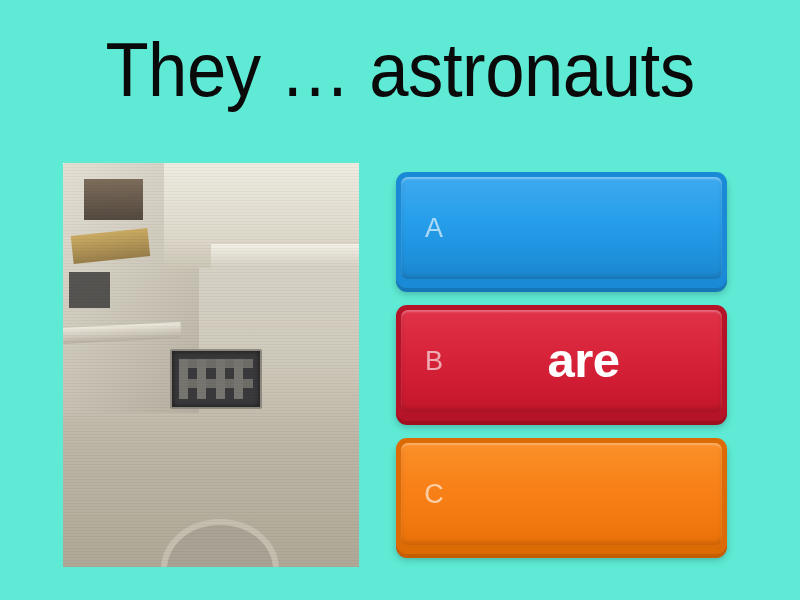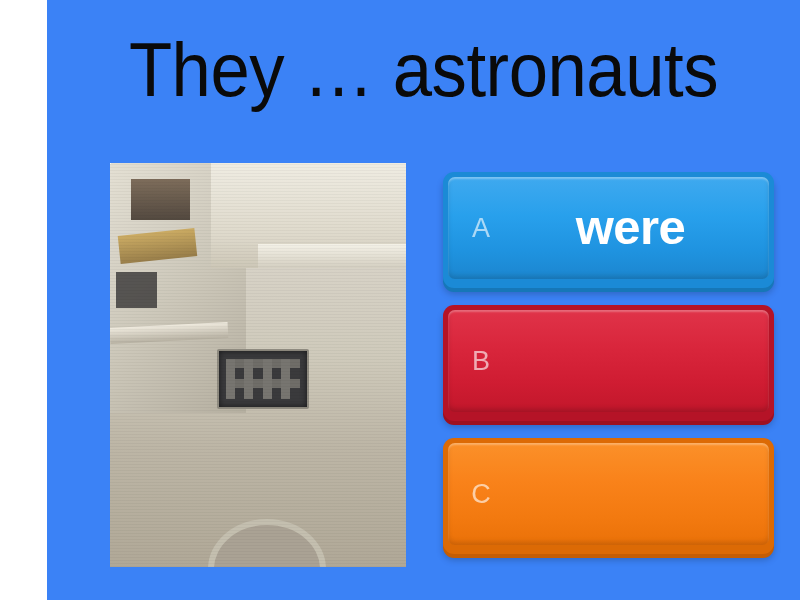--- a/index.html
+++ b/index.html
@@ -11,22 +11,21 @@
     width: 800px;
     height: 600px;
     overflow: hidden;
     font-family: "Liberation Sans", sans-serif;
     position: relative;
   }
 
   .quiz-slide {
     position: absolute;
     inset: 0;
-    background: #3b82f6;
-    margin-left: 47px;
+    background: #5eead4;
   }
 
   
   .question-title {
     position: absolute;
     left: 0;
     right: 0;
     top: 22px;
     height: 96px;
     display: flex;
@@ -404,26 +403,26 @@
 
       <div class="photo-grain"></div>
     </div>
   </div>
 
   <div class="answers">
 
     <button class="answer-btn" id="answer-a">
       <span class="inner"></span>
       <span class="letter">A</span>
-      <span class="text">were</span>
     </button>
 
     <button class="answer-btn" id="answer-b">
       <span class="inner"></span>
       <span class="letter">B</span>
+      <span class="text">are</span>
     </button>
 
     <button class="answer-btn" id="answer-c">
       <span class="inner"></span>
       <span class="letter">C</span>
     </button>
 
   </div>
 </div>
 

